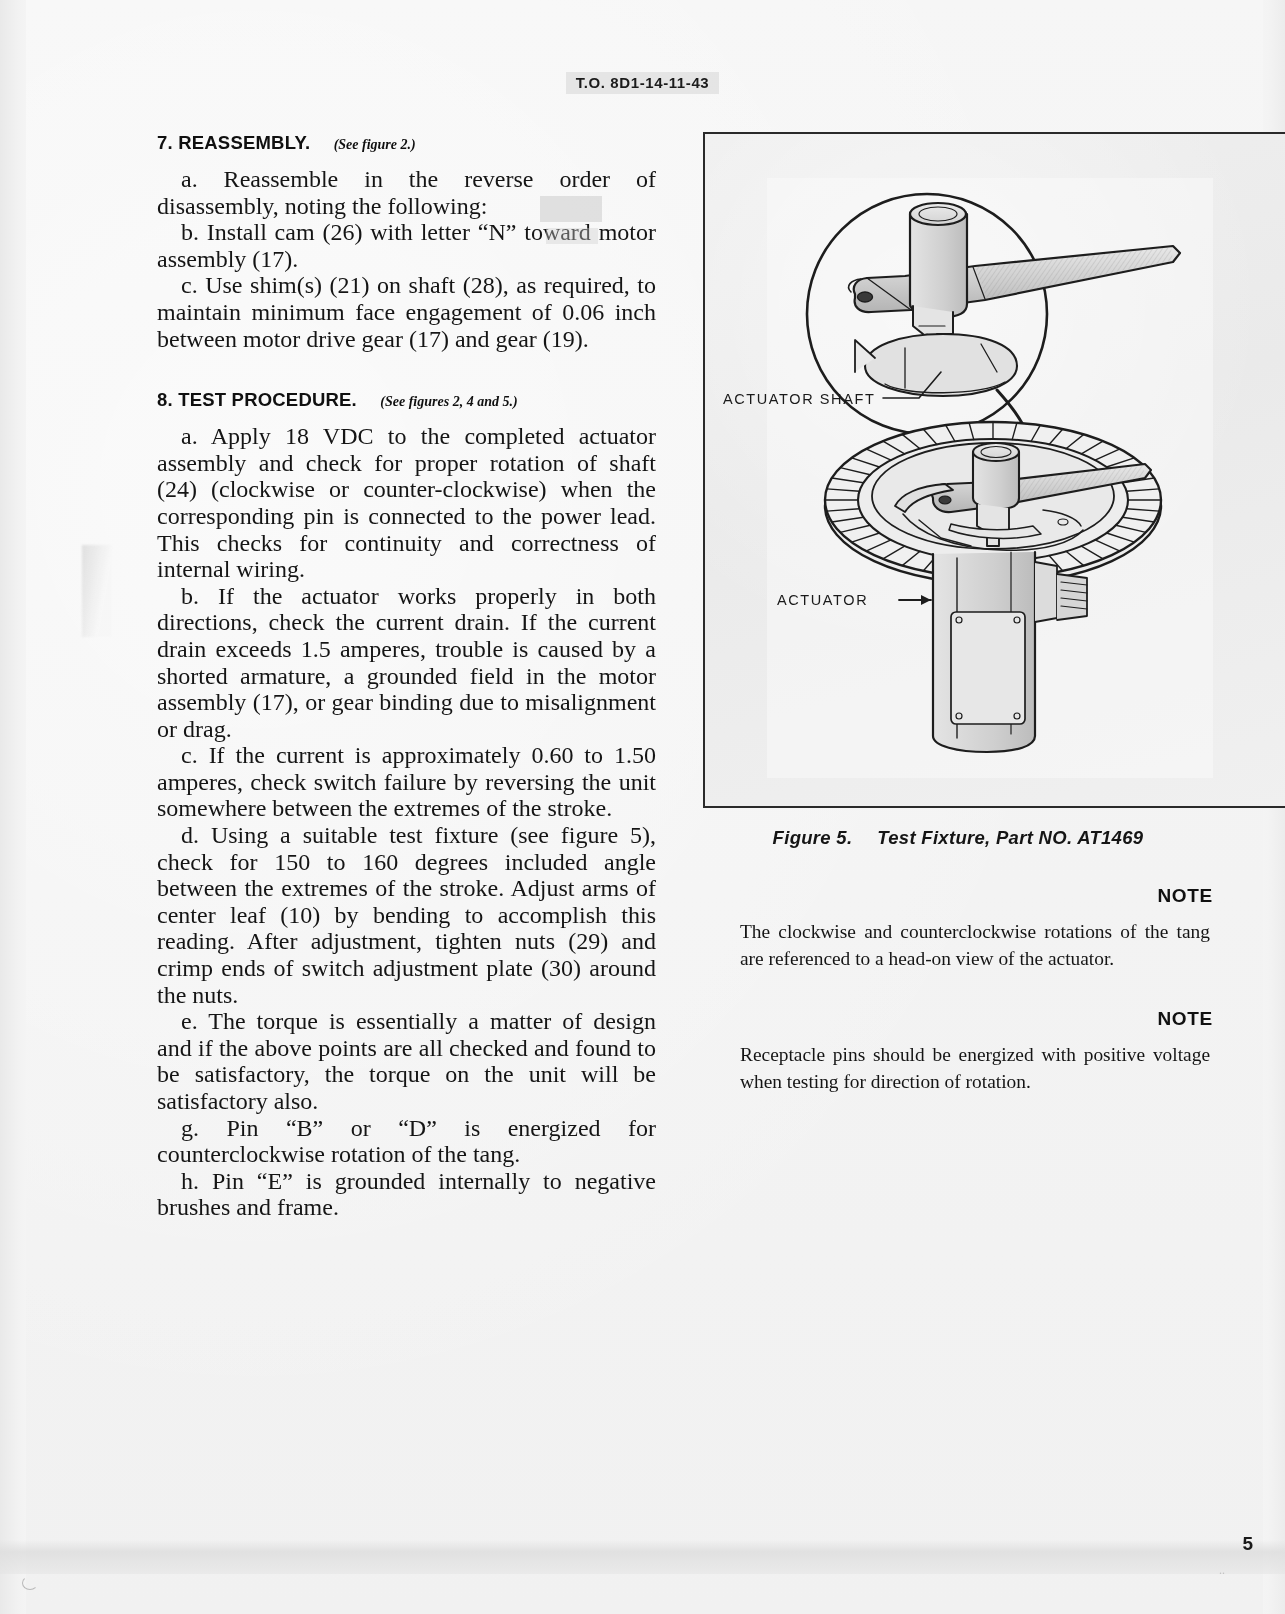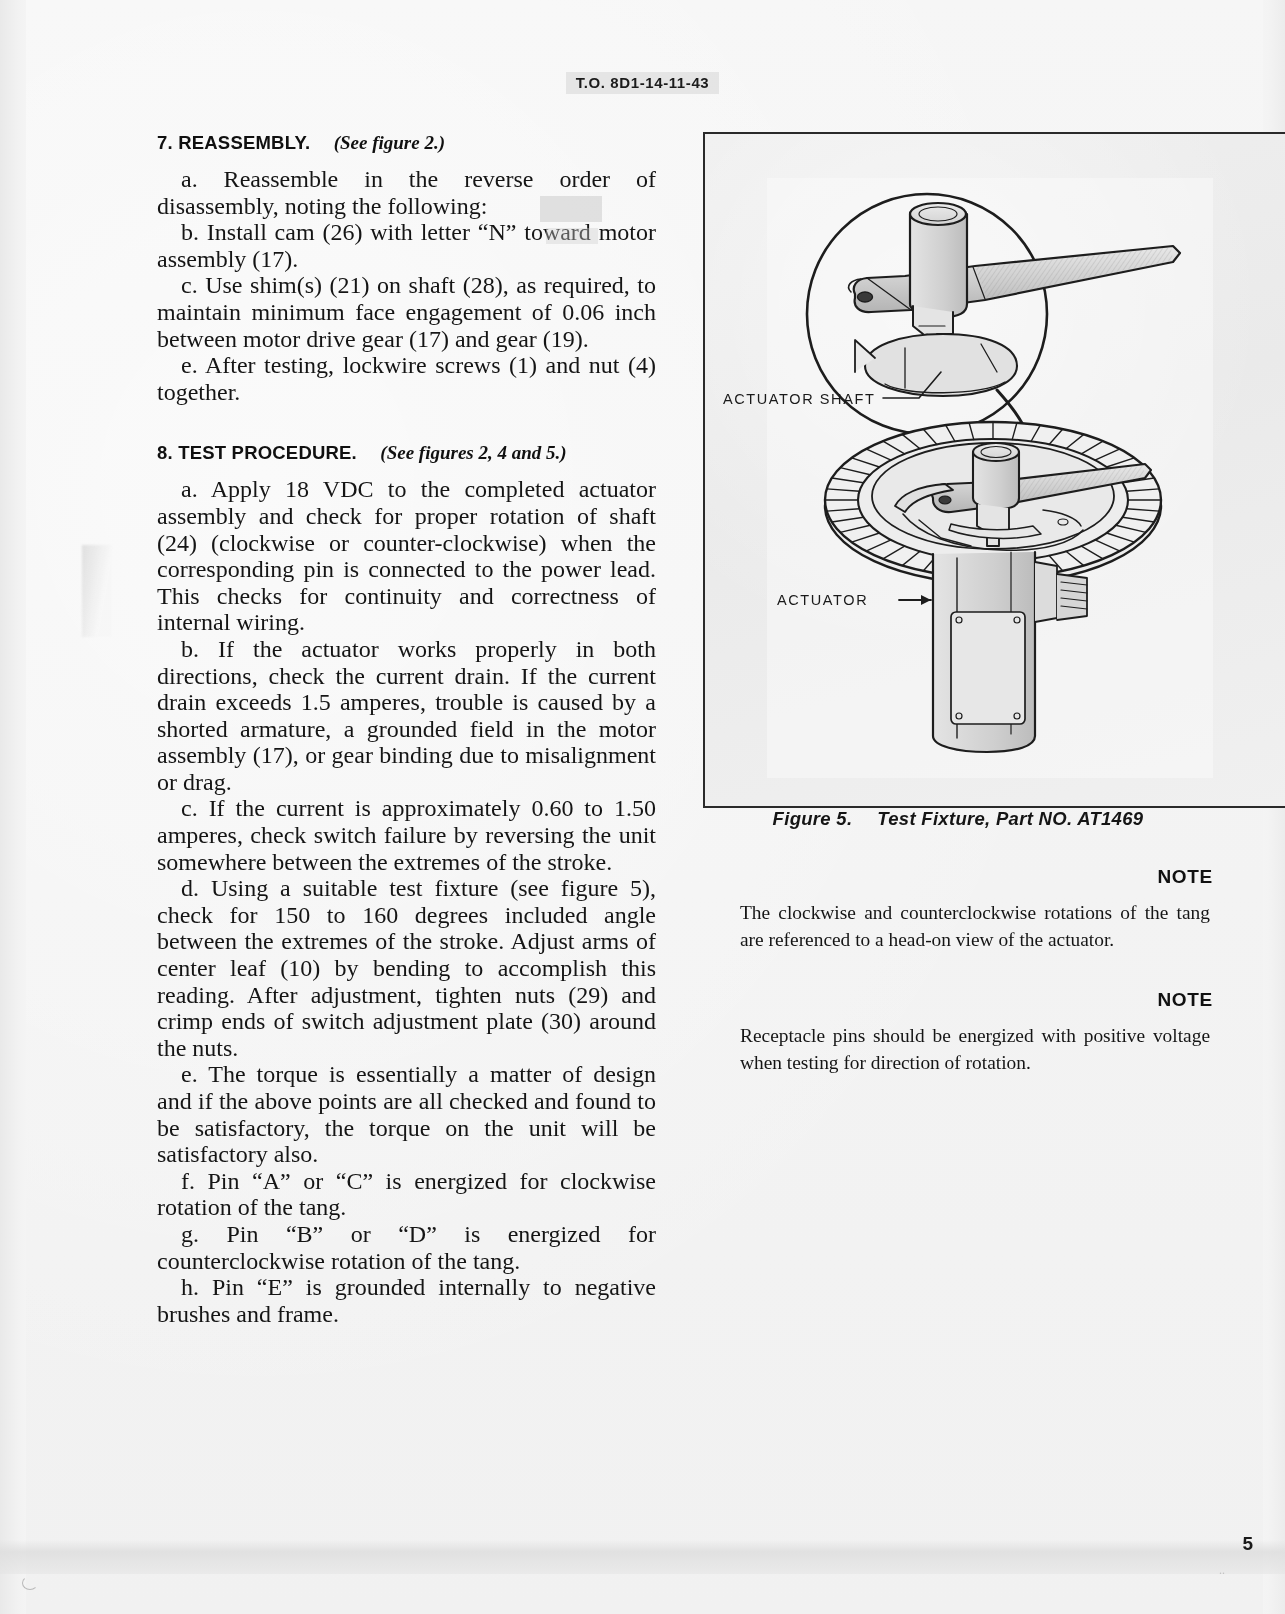--- a/index.html
+++ b/index.html
@@ -88,21 +88,21 @@
     font-size: 18.5px;
     letter-spacing: 0.2px;
     color: #101010;
     margin: 0 0 12px 0;
     display: block;
   }
   .section-head .ref {
     font-family: "Liberation Serif", serif;
     font-style: italic;
     font-weight: bold;
-    font-size: 19px;
+    font-size: 14px;
     margin-left: 18px;
     letter-spacing: 0;
   }
   .para {
     margin: 0;
     font-size: 24px;
     line-height: 26.6px;
     text-align: justify;
     text-indent: 24px;
     color: #151515;
@@ -142,20 +142,21 @@
   #figure-svg { position: absolute; left: 0; top: 0; }
 
   .fig-caption {
     text-align: center;
     font-family: "Liberation Sans", sans-serif;
     font-weight: bold;
     font-style: italic;
     font-size: 18.5px;
     letter-spacing: 0.3px;
     color: #151515;
+    margin-top: 19px;
   }
   .fig-caption .cap-sep { display: inline-block; width: 14px; }
 
   .note-head {
     text-align: right;
     font-family: "Liberation Sans", sans-serif;
     font-weight: bold;
     font-size: 19px;
     letter-spacing: 0.7px;
     color: #111;
@@ -217,34 +218,32 @@
 
     <div class="section-head">
       <span>7.</span>
       <span>REASSEMBLY.</span>
       <span class="ref">(See figure 2.)</span>
     </div>
 
     <p class="para">a. Reassemble in the reverse order of disassembly, noting the following:</p>
     <p class="para">b. Install cam (26) with letter “N” toward motor assembly (17).</p>
     <p class="para">c. Use shim(s) (21) on shaft (28), as required, to maintain minimum face engagement of 0.06 inch between motor drive gear (17) and gear (19).</p>
-    <p class="para">e. After testing, lockwire screws (1) and nut (4) together.</p>
 
     <div class="section-head" id="sec8-head">
       <span>8.</span>
       <span>TEST PROCEDURE.</span>
       <span class="ref">(See figures 2, 4 and 5.)</span>
     </div>
 
     <p class="para">a. Apply 18 VDC to the completed actuator assembly and check for proper rotation of shaft (24) (clockwise or counter-clockwise) when the corresponding pin is connected to the power lead.  This checks for continuity and correctness of internal wiring.</p>
     <p class="para">b. If the actuator works properly in both directions, check the current drain.  If the current drain exceeds 1.5 amperes, trouble is caused by a shorted armature, a grounded field in the motor assembly (17), or gear binding due to misalignment or drag.</p>
     <p class="para">c. If the current is approximately 0.60 to 1.50 amperes, check switch failure by reversing the unit somewhere between the extremes of the stroke.</p>
     <p class="para">d. Using a suitable test fixture (see figure 5), check for 150 to 160 degrees included angle between the extremes of the stroke.  Adjust arms of center leaf (10) by bending to accomplish this reading.  After adjustment, tighten nuts (29) and crimp ends of switch adjustment plate (30) around the nuts.</p>
     <p class="para">e. The torque is essentially a matter of design and if the above points are all checked and found to be satisfactory, the torque on the unit will be satisfactory also.</p>
-    <p class="para">f. Pin “A” or “C” is energized for clockwise rotation of the tang.</p>
     <p class="para">g. Pin “B” or “D” is energized for counterclockwise rotation of the tang.</p>
     <p class="para last-left">h. Pin “E” is grounded internally to negative brushes and frame.</p>
   </div>
 
   <div id="right-column">
 
     <div id="figure-frame">
       <div id="figure-inner-tint"></div>
       <div id="figure-lighter-patch"></div>
 

